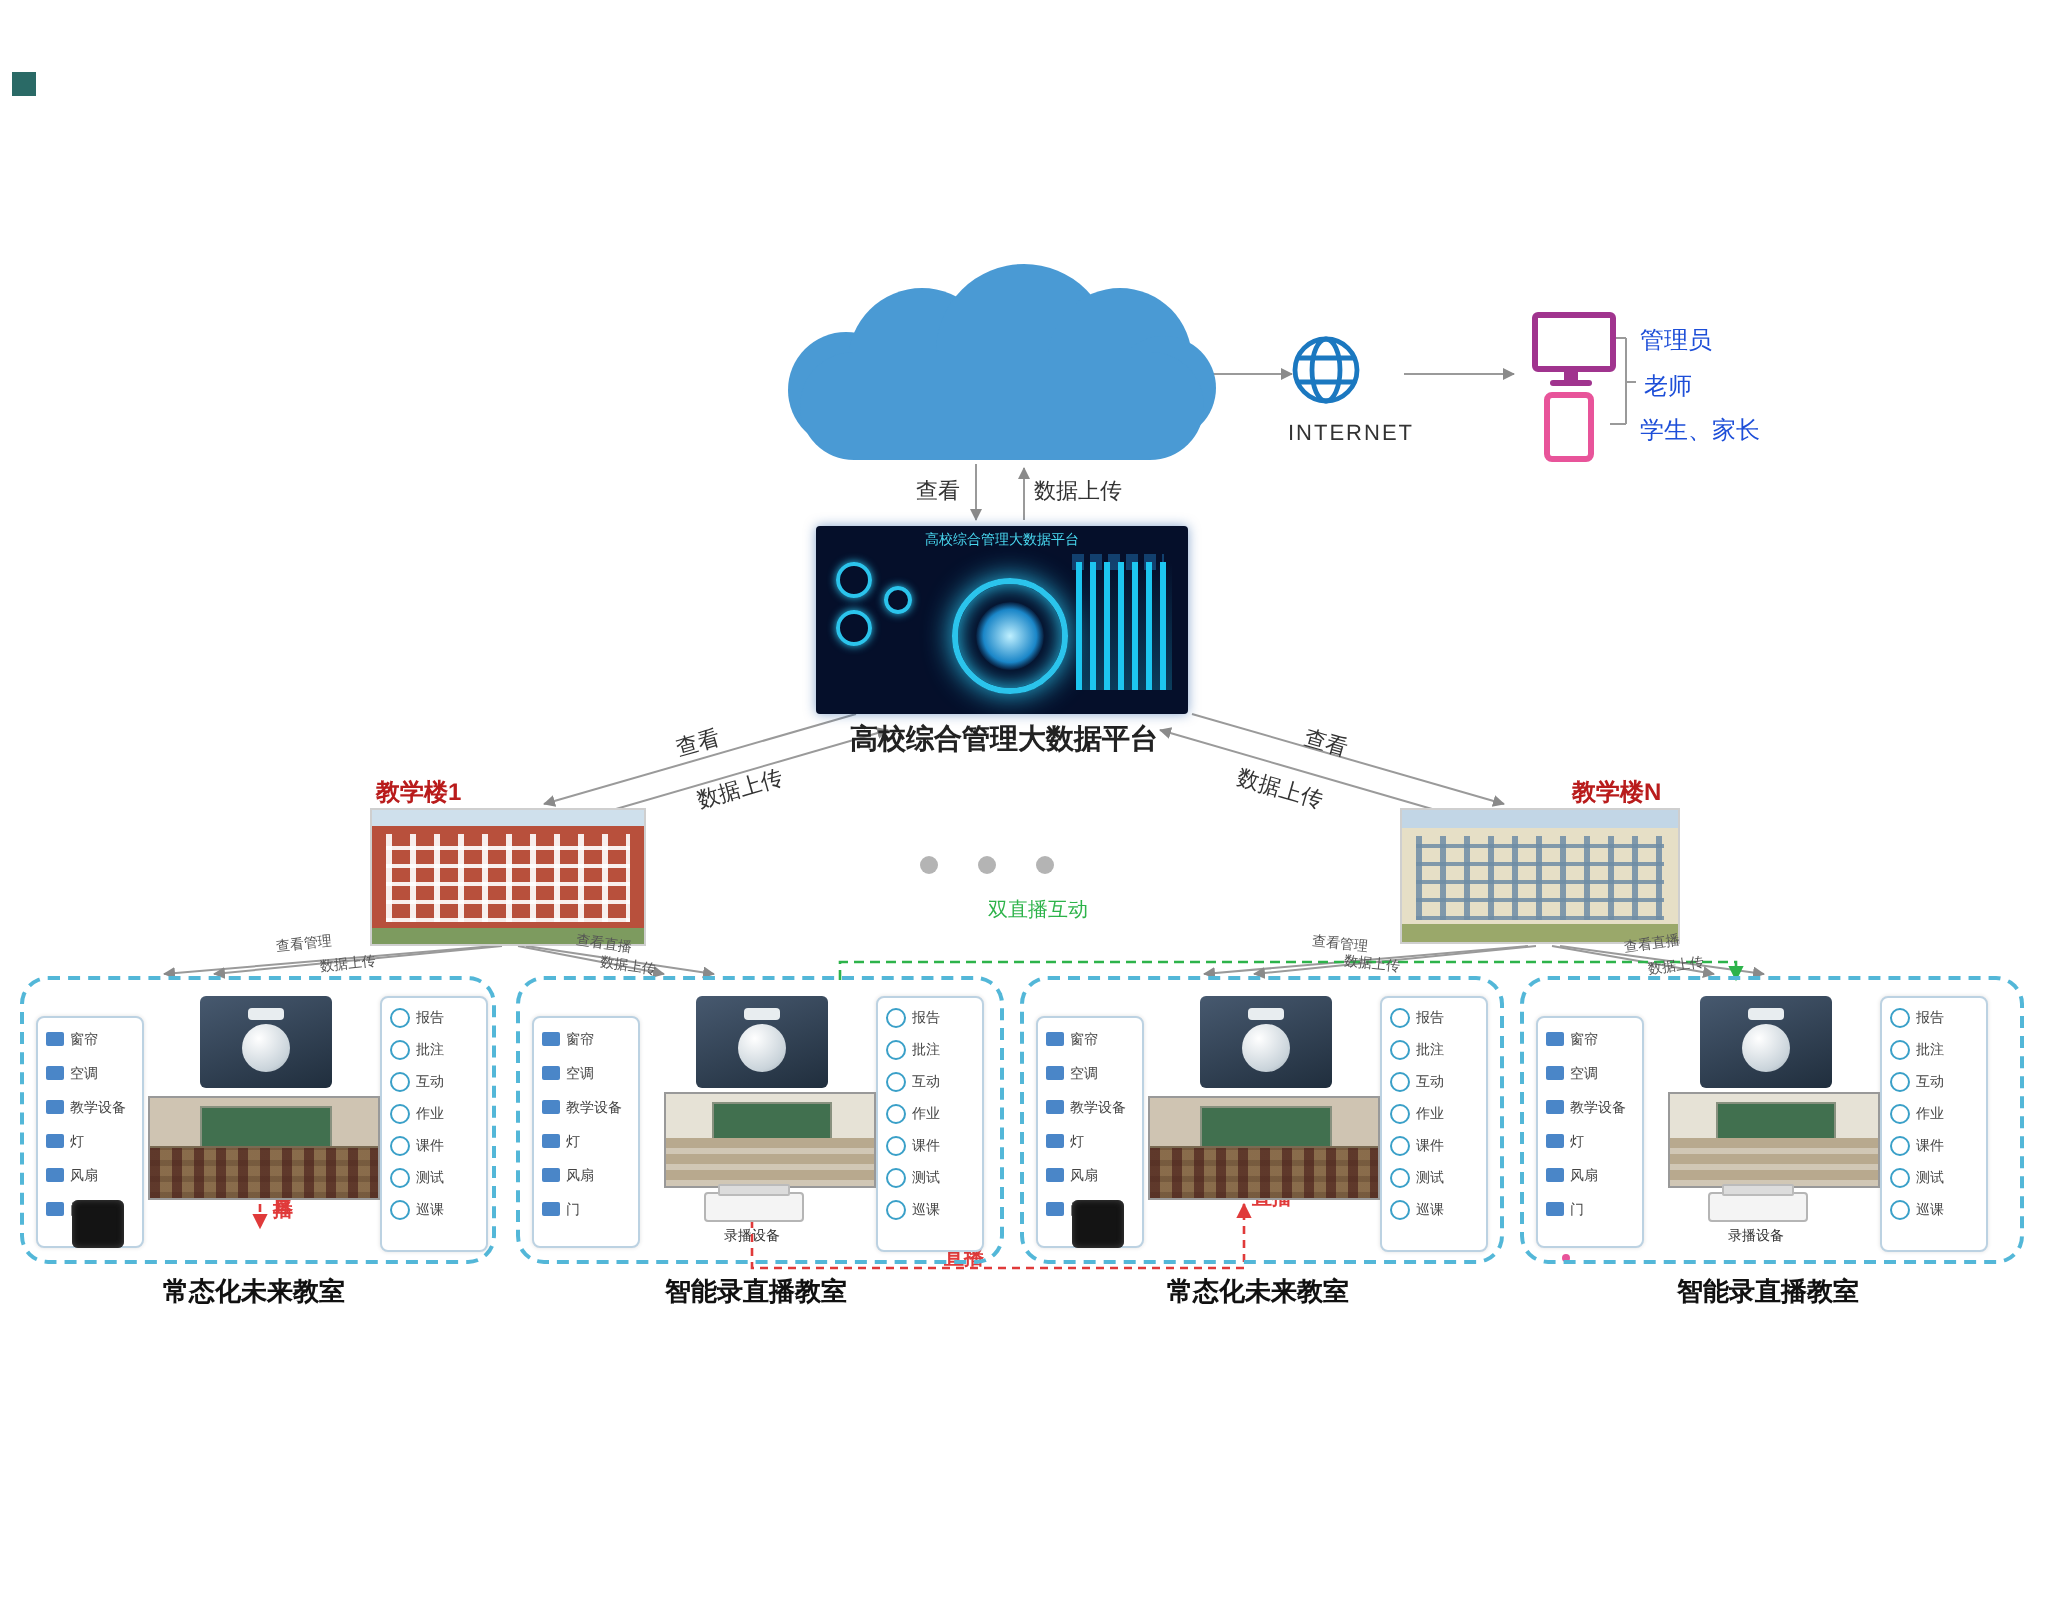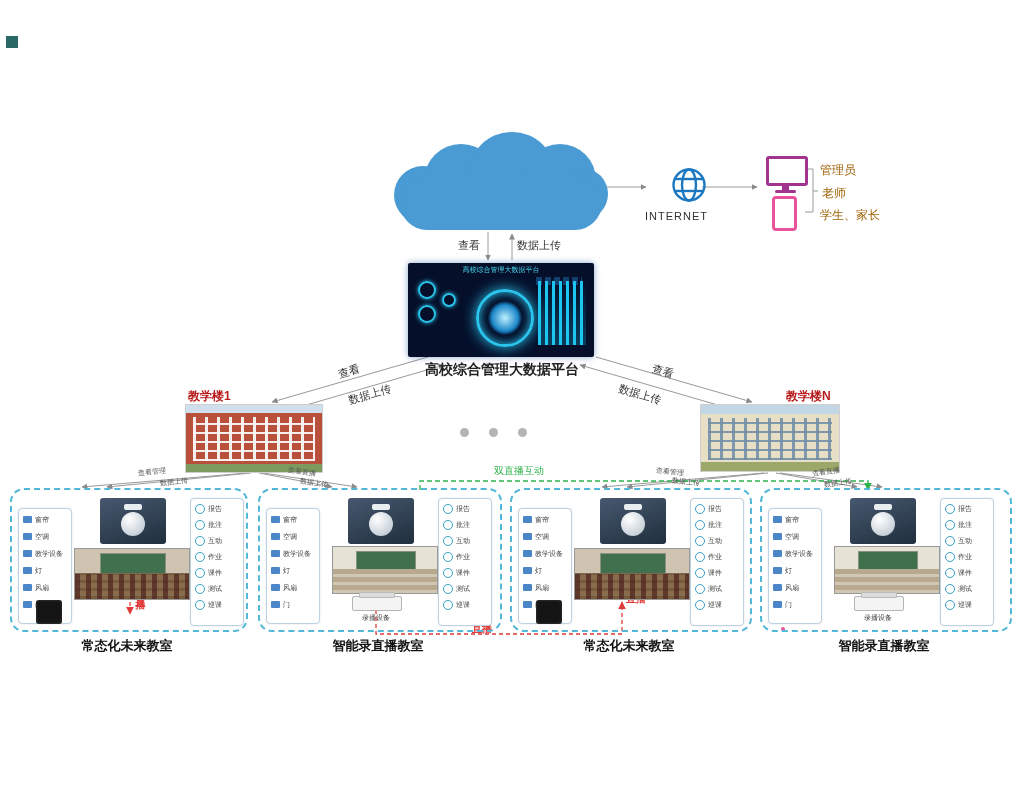--- a/index.html
+++ b/index.html
@@ -16,30 +16,30 @@
   .cloud .b1{left:-4px;top:24px;width:58px;height:58px;}
   .cloud .b2{left:26px;top:2px;width:74px;height:74px;}
   .cloud .b3{left:70px;top:-10px;width:88px;height:88px;}
   .cloud .b4{left:126px;top:2px;width:72px;height:72px;}
   .cloud .b5{left:158px;top:26px;width:52px;height:52px;}
   .cloud .base{position:absolute;left:2px;top:34px;right:2px;height:54px;background:#4a9ad4;border-radius:30px;}
   .cloud-label{position:absolute;left:0;right:0;top:36px;text-align:center;color:#fff;
                font-size:21px;font-weight:bold;letter-spacing:3px;}
 
   
-  .internet{position:absolute;left:628px;top:166px;width:80px;text-align:right;}
+  .internet{position:absolute;left:644px;top:166px;width:80px;text-align:left;}
   .internet-label{font-size:11px;letter-spacing:1px;color:#333;margin-top:2px;}
 
   
   .monitor{position:absolute;left:766px;top:156px;width:36px;height:24px;border:3px solid #a0348e;border-radius:3px;}
   .monitor .stand{position:absolute;left:13px;bottom:-7px;width:7px;height:5px;background:#a0348e;}
   .monitor .foot{position:absolute;left:6px;bottom:-10px;width:21px;height:3px;background:#a0348e;border-radius:2px;}
   .phone{position:absolute;left:772px;top:196px;width:19px;height:29px;border:3px solid #e8549a;border-radius:4px;}
   .phone .dot{position:absolute;left:6px;bottom:1px;width:4px;height:4px;border-radius:50%;background:#e8549a;}
-  .user-label{position:absolute;font-size:12px;color:#a16207;}
+  .user-label{position:absolute;font-size:12px;color:#1d4ed8;}
 
   
   .link-label{position:absolute;font-size:11px;color:#333;white-space:nowrap;}
   .fan-label{position:absolute;font-size:7px;color:#555;white-space:nowrap;}
   .green-label{position:absolute;font-size:10px;color:#2db34a;white-space:nowrap;}
   .red-label{position:absolute;font-size:10px;color:#e03a3a;font-weight:bold;white-space:nowrap;}
   .red-label.vert{writing-mode:vertical-rl;letter-spacing:2px;}
 
   
   .platform{position:absolute;left:408px;top:263px;width:186px;height:94px;background:#050f2a;
@@ -234,21 +234,21 @@
 
   <div class="fan-label" style="left:138px;top:467px;transform:rotate(-6deg);">查看管理</div>
   <div class="fan-label" style="left:160px;top:477px;transform:rotate(-6deg);">数据上传</div>
   <div class="fan-label" style="left:288px;top:467px;transform:rotate(8deg);">查看直播</div>
   <div class="fan-label" style="left:300px;top:478px;transform:rotate(8deg);">数据上传</div>
   <div class="fan-label" style="left:656px;top:467px;transform:rotate(6deg);">查看管理</div>
   <div class="fan-label" style="left:672px;top:477px;transform:rotate(6deg);">数据上传</div>
   <div class="fan-label" style="left:812px;top:467px;transform:rotate(-8deg);">查看直播</div>
   <div class="fan-label" style="left:824px;top:478px;transform:rotate(-8deg);">数据上传</div>
 
-  <div class="green-label" style="left:494px;top:464px;">双直播互动</div>
+  <div class="green-label" style="left:494px;top:448px;">双直播互动</div>
   <div class="red-label vert" style="left:133px;top:589px;">直播</div>
   <div class="red-label" style="left:472px;top:622px;">直播</div>
   <div class="red-label" style="left:626px;top:592px;">直播</div>
 
   <div class="cluster" id="cluster-0">
       <div class="panel left-panel">
         <div class="prow">
           <span class="sq-icon"></span>
           <span class="plabel">窗帘</span>
         </div>

